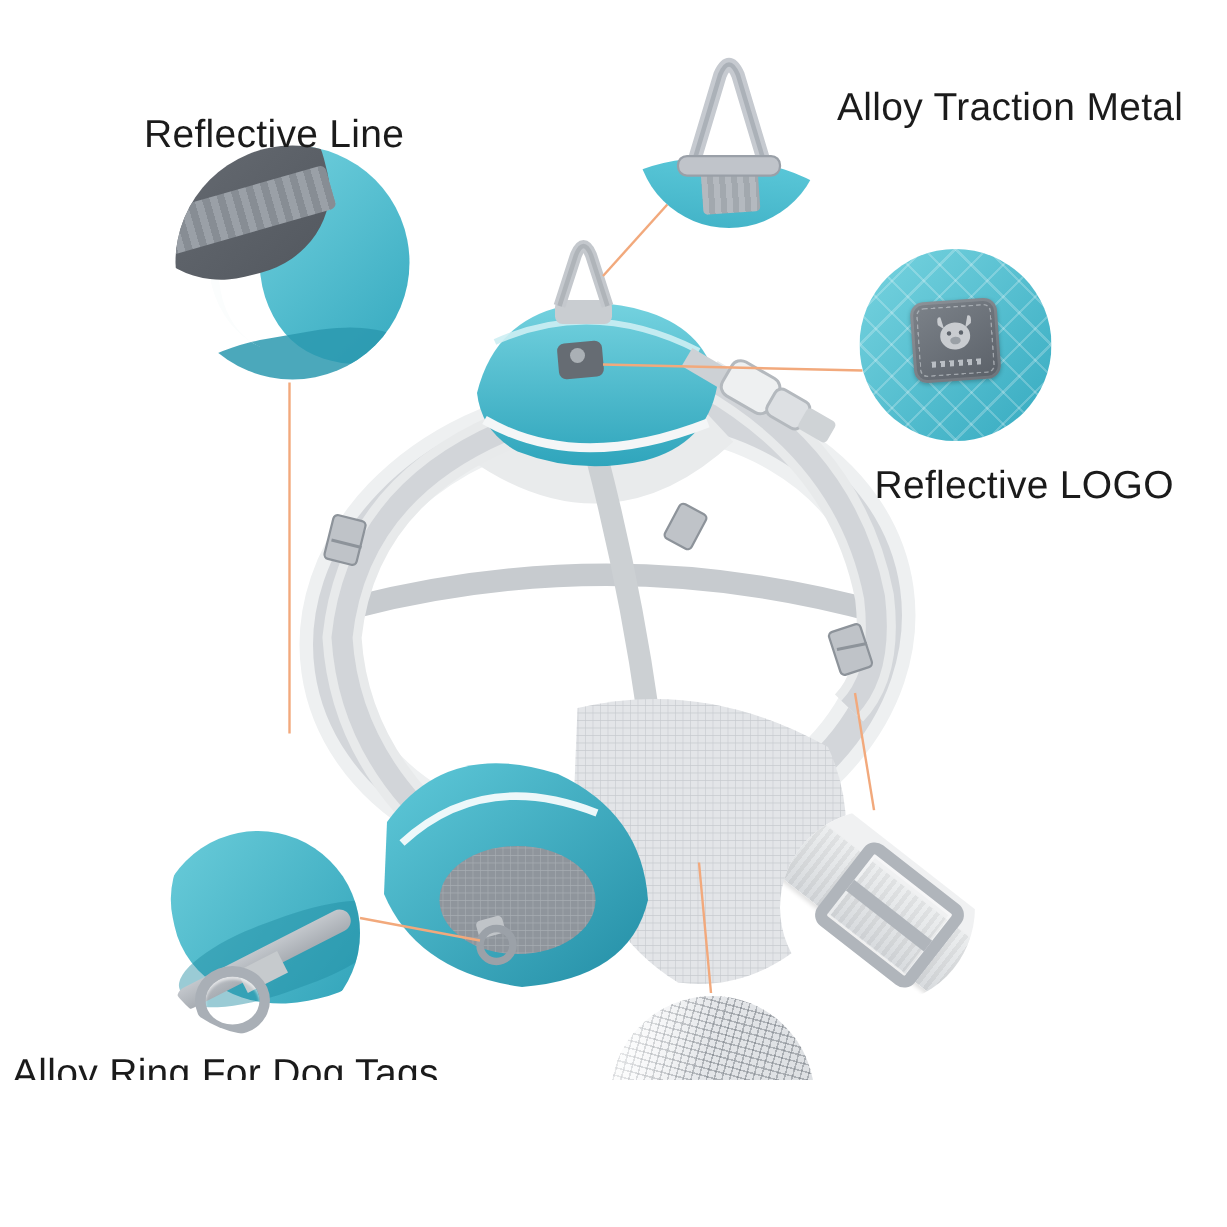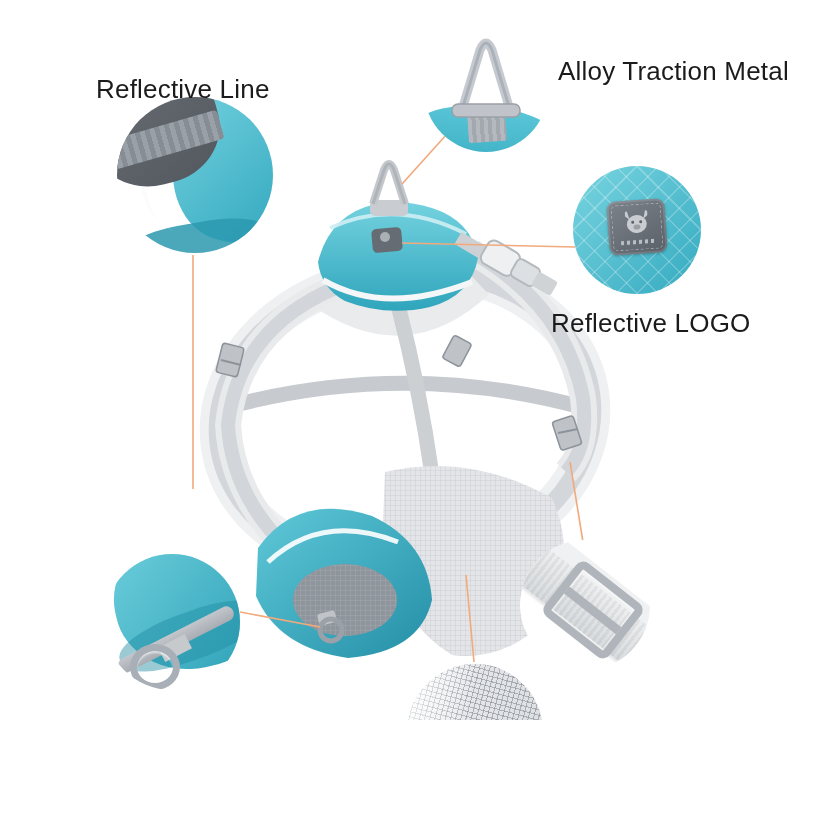--- a/index.html
+++ b/index.html
@@ -24,21 +24,21 @@
   .label {
     position: absolute;
     z-index: 7;
     font-size: 26px;
     color: var(--label-text, #1b1b1b);
     white-space: nowrap;
     letter-spacing: 0.2px;
   }
   #label-reflective-line      { left: 96px;  top: 74px;  }
   #label-alloy-traction-ring  { left: 558px; top: 56px;  }
-  #label-reflective-logo      { left: 551px; top: 308px; }
+  #label-reflective-logo      { left: 583px; top: 308px; }
   #label-alloy-ring           { left: 8px;   top: 700px; }
   #label-adjust-metal-buckle  { left: 556px; top: 698px; }
   #label-soft-mesh-cloth      { left: 208px; top: 770px; }
 
   .callout {
     position: absolute;
     border-radius: 50%;
     overflow: hidden;
     background: #fff;
     z-index: 6;
@@ -334,14 +334,15 @@
     <div class="c6-strap2"></div>
     <div class="c6-strap"></div>
     <div class="c6-buckle">
       <div class="c6-bar"></div>
     </div>
   </div>
 
   <div class="label" id="label-reflective-line">Reflective Line</div>
   <div class="label" id="label-alloy-traction-ring">Alloy Traction Metal</div>
   <div class="label" id="label-reflective-logo">Reflective LOGO</div>
+  <div class="label" id="label-alloy-ring">Alloy Ring For Dog Tags</div>
 
 </div>
 
 </body></html>

